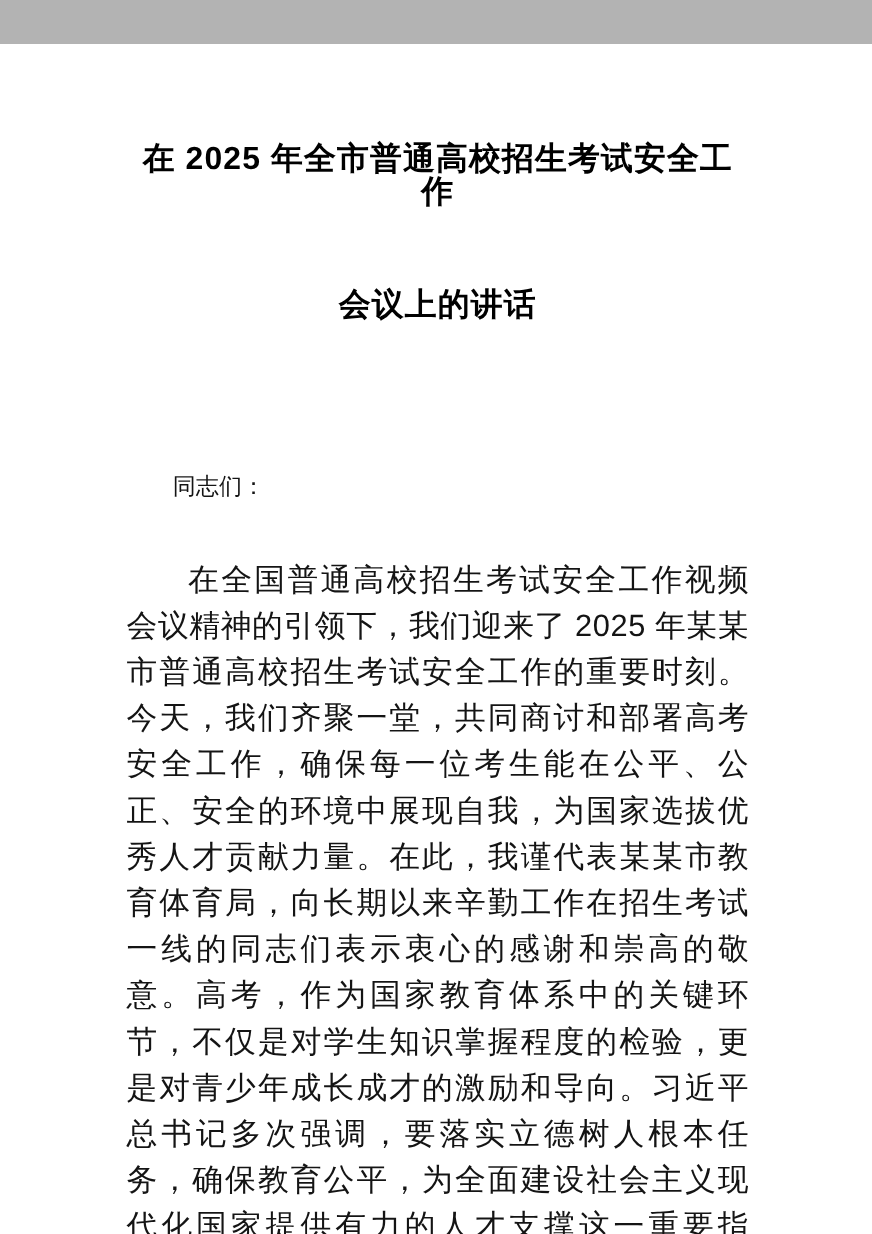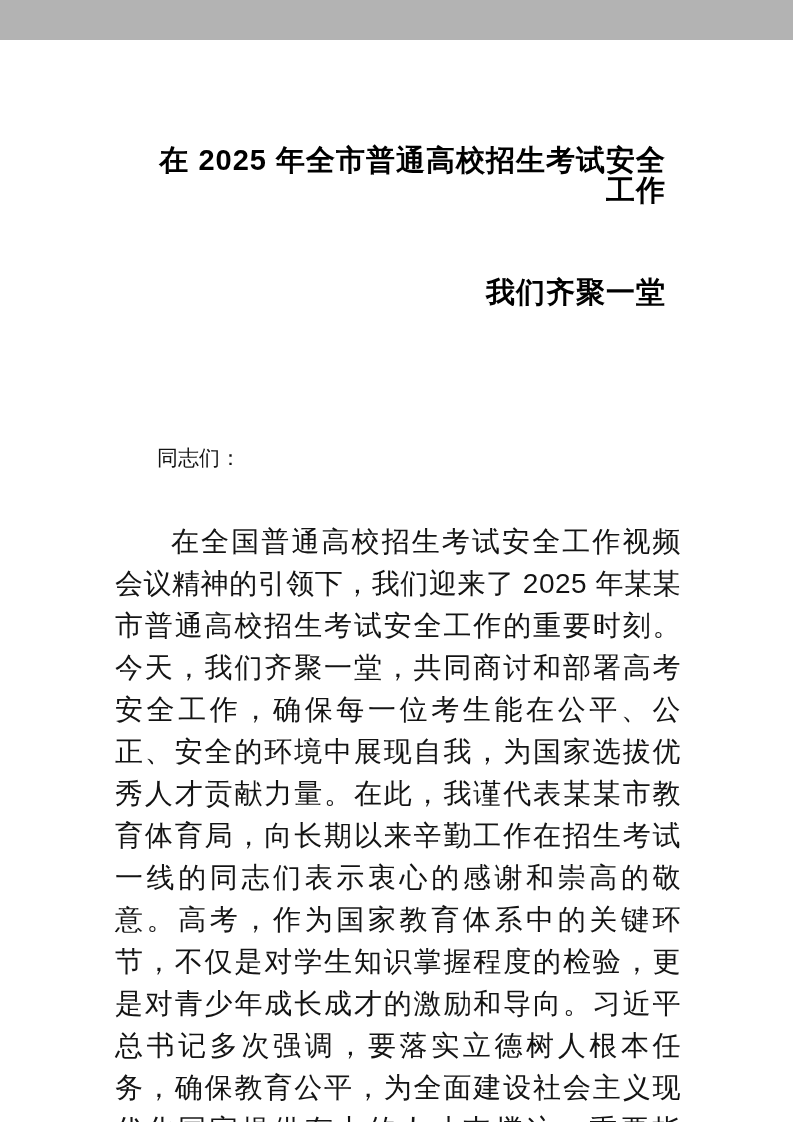--- a/index.html
+++ b/index.html
@@ -28,22 +28,22 @@
 
   .page {
     flex: 1 1 auto;
     background: #ffffff;
     box-sizing: border-box;
     padding: 90px 112px 0 115px;
     color: #111111;
   }
 
   .doc-title {
-    margin: 15px;
-    text-align: right;
+    margin: 0;
+    text-align: center;
     font-weight: bold;
     color: #000000;
   }
 
   .title-line {
     display: block;
     font-size: 29px;
     line-height: 30px;
     letter-spacing: 1px;
   }
@@ -76,21 +76,21 @@
 <body>
 
 <div class="viewer">
 
   <div class="viewer-band"></div>
 
   <div class="page">
 
     <h1 class="doc-title">
       <span class="title-line first">在 2025 年全市普通高校招生考试安全工作</span>
-      <span class="title-line">我们齐聚一堂</span>
+      <span class="title-line">会议上的讲话</span>
     </h1>
 
     <p class="salutation">同志们：</p>
 
     <p class="body-para">在全国普通高校招生考试安全工作视频会议精神的引领下，我们迎来了 2025 年某某市普通高校招生考试安全工作的重要时刻。今天，我们齐聚一堂，共同商讨和部署高考安全工作，确保每一位考生能在公平、公正、安全的环境中展现自我，为国家选拔优秀人才贡献力量。在此，我谨代表某某市教育体育局，向长期以来辛勤工作在招生考试一线的同志们表示衷心的感谢和崇高的敬意。高考，作为国家教育体系中的关键环节，不仅是对学生知识掌握程度的检验，更是对青少年成长成才的激励和导向。习近平总书记多次强调，要落实立德树人根本任务，确保教育公平，为全面建设社会主义现代化国家提供有力的人才支撑这一重要指示，为我们指明了方向，也提出了新的要求。</p>
 
   </div>
 
   <div class="viewer-band"></div>
 

